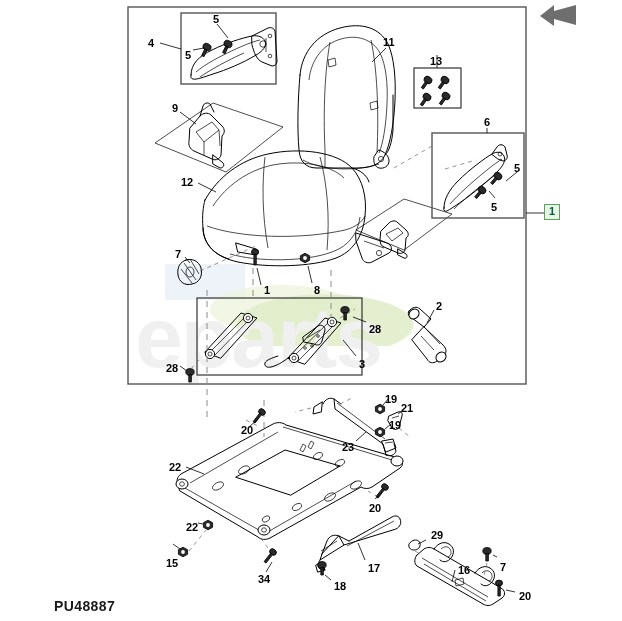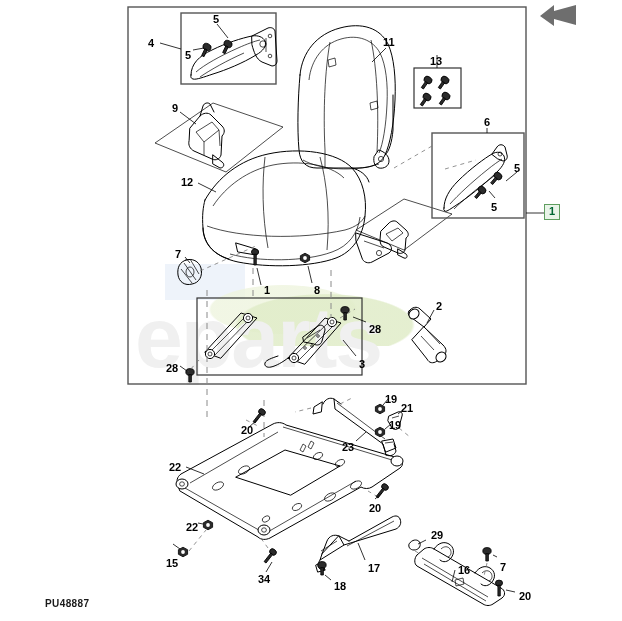--- a/index.html
+++ b/index.html
@@ -47,22 +47,22 @@
   }
   .cal.hl{
     color:#006633;
     border:1px solid #5f9e5f;
     background:#e9f4e9;
     padding:1px 4px 2px 4px;
     font-size:11px;
   }
   
   #partno{
-    position:absolute;left:45px;top:598px;
-    font-size:10px;font-weight:bold;color:#1a1a1a;
+    position:absolute;left:54px;top:598px;
+    font-size:14px;font-weight:bold;color:#1a1a1a;
     letter-spacing:.4px;
     font-family:"Liberation Sans", sans-serif;
   }
   
   #cornerArrow{position:absolute;left:538px;top:3px;width:44px;height:26px;}
 </style>
 </head>
 <body>
 
 <div id="stage">

